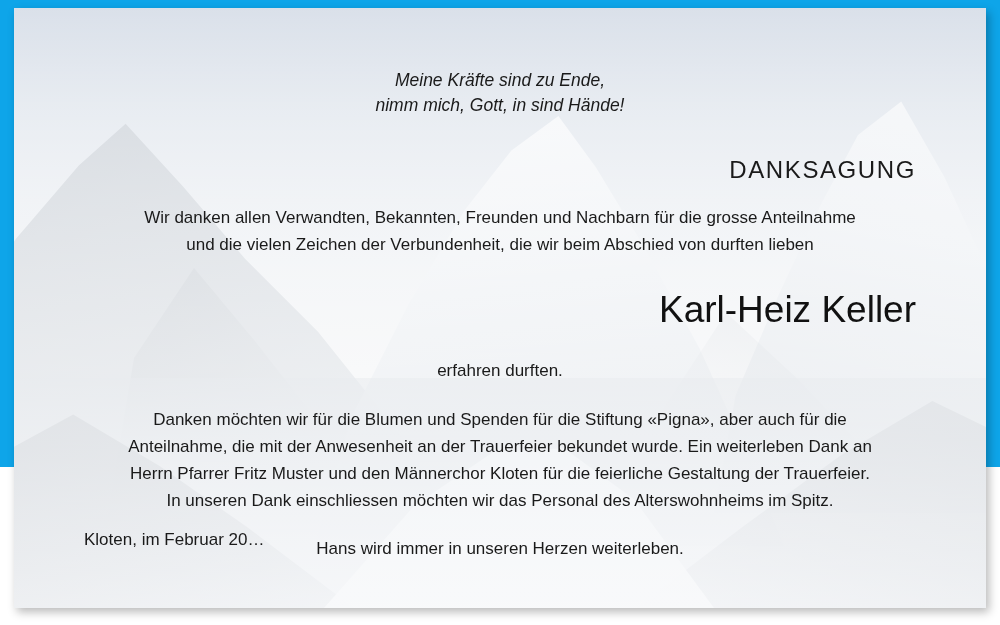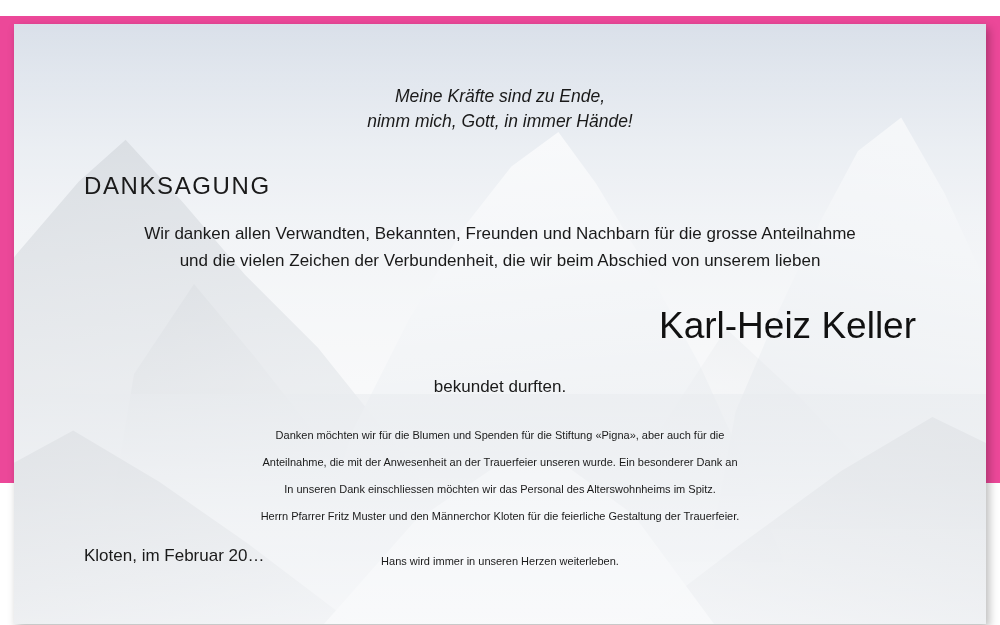--- a/index.html
+++ b/index.html
@@ -11,22 +11,21 @@
     width: 1000px;
     height: 625px;
     font-family: "Liberation Sans", sans-serif;
     overflow: hidden;
   }
 
   .canvas {
     position: relative;
     width: 1000px;
     height: 467px;
-    background: #ec4899;
-    margin-top: 16px;
+    background: #0ea5e9;
   }
 
   
   .card {
     position: absolute;
     left: 14px;
     top: 8px;
     width: 972px;
     height: 600px;
     overflow: hidden;
@@ -154,21 +153,21 @@
     text-align: center;
     font-style: italic;
     font-size: 17.5px;
     line-height: 25px;
     margin-top: 60px;
     color: #1a1a1a;
   }
   .verse div { white-space: nowrap; }
 
   .heading {
-    text-align: left;
+    text-align: right;
     font-size: 24px;
     letter-spacing: 1.6px;
     margin-top: 38px;
     color: #1a1a1a;
   }
 
   .intro {
     text-align: center;
     font-size: 17px;
     line-height: 27px;
@@ -186,30 +185,30 @@
 
   .after-name {
     text-align: center;
     font-size: 17px;
     margin-top: 30px;
     color: #1a1a1a;
   }
 
   .body-text {
     text-align: center;
-    font-size: 11px;
+    font-size: 17px;
     line-height: 27px;
     margin-top: 25px;
     color: #1a1a1a;
   }
   .body-text div { white-space: nowrap; }
 
   .closing {
     text-align: center;
-    font-size: 11px;
+    font-size: 17px;
     margin-top: 25px;
     color: #1a1a1a;
   }
 
   .signature {
     position: absolute;
     left: 70px;
     right: 70px;
     bottom: 58px;
     display: flex;
@@ -234,39 +233,39 @@
     <div class="valley"></div>
     <div class="valley-rock-l"></div>
     <div class="valley-rock-r"></div>
     <div class="glacier"></div>
     <div class="veil"></div>
 
     <div class="content">
 
       <div class="verse">
         <div>Meine Kräfte sind zu Ende,</div>
-        <div>nimm mich, Gott, in immer Hände!</div>
+        <div>nimm mich, Gott, in sind Hände!</div>
       </div>
 
       <div class="heading">DANKSAGUNG</div>
 
       <div class="intro">
         <div>Wir danken allen Verwandten, Bekannten, Freunden und Nachbarn für die grosse Anteilnahme</div>
-        <div>und die vielen Zeichen der Verbundenheit, die wir beim Abschied von unserem lieben</div>
+        <div>und die vielen Zeichen der Verbundenheit, die wir beim Abschied von durften lieben</div>
       </div>
 
       <div class="name">Karl-Heiz Keller</div>
 
-      <div class="after-name">bekundet durften.</div>
+      <div class="after-name">erfahren durften.</div>
 
       <div class="body-text">
         <div>Danken möchten wir für die Blumen und Spenden für die Stiftung «Pigna», aber auch für die</div>
-        <div>Anteilnahme, die mit der Anwesenheit an der Trauerfeier unseren wurde. Ein besonderer Dank an</div>
+        <div>Anteilnahme, die mit der Anwesenheit an der Trauerfeier bekundet wurde. Ein weiterleben Dank an</div>
+        <div>Herrn Pfarrer Fritz Muster und den Männerchor Kloten für die feierliche Gestaltung der Trauerfeier.</div>
         <div>In unseren Dank einschliessen möchten wir das Personal des Alterswohnheims im Spitz.</div>
-        <div>Herrn Pfarrer Fritz Muster und den Männerchor Kloten für die feierliche Gestaltung der Trauerfeier.</div>
       </div>
 
       <div class="closing">Hans wird immer in unseren Herzen weiterleben.</div>
 
       <div class="signature">
         <div>Kloten, im Februar 20…</div>
       </div>
 
     </div>
   </div>

